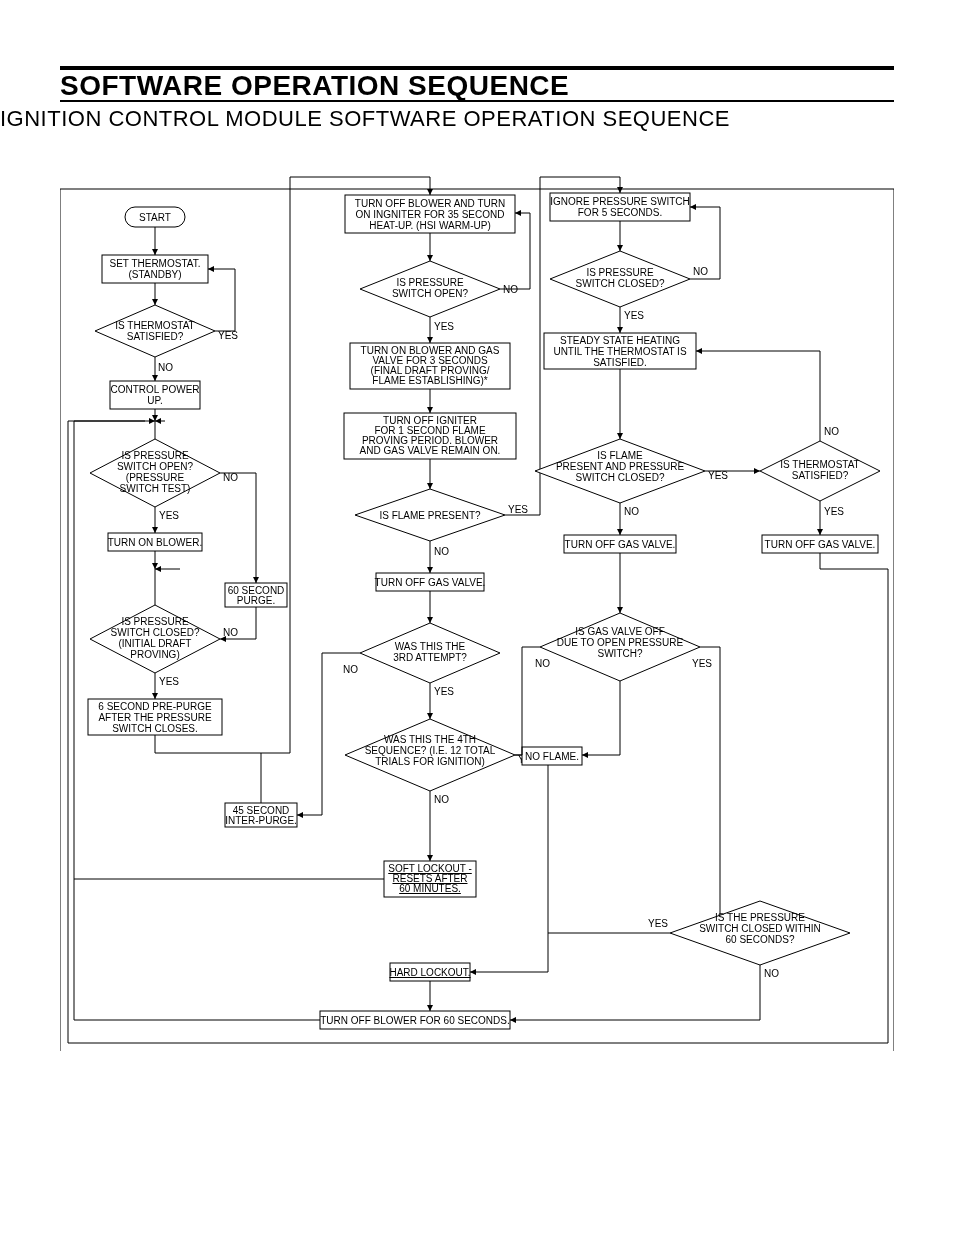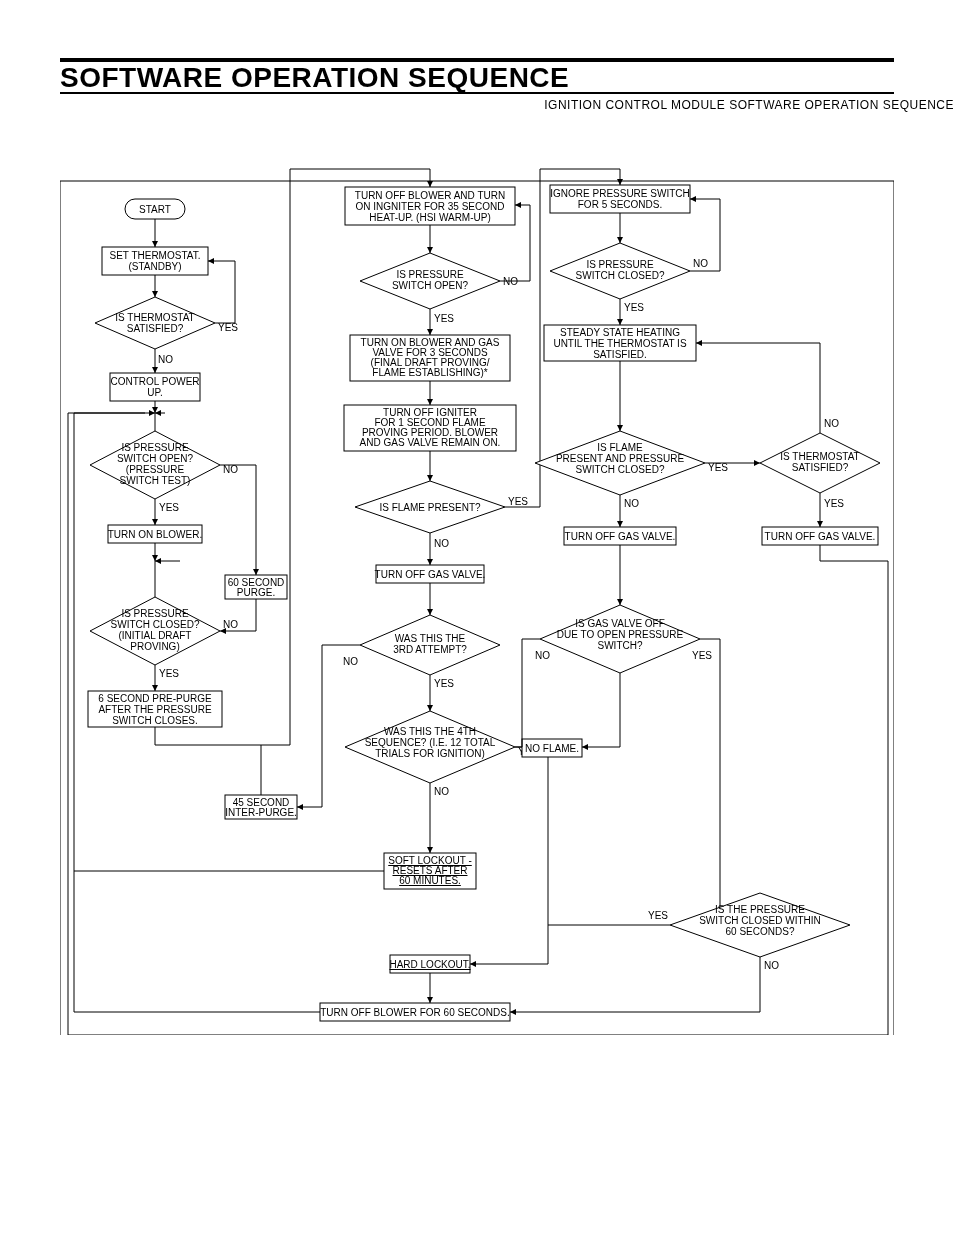--- a/index.html
+++ b/index.html
@@ -1,20 +1,20 @@
 <!DOCTYPE html>
 <html><head>
 <meta charset="utf-8">
 <style>
   body { margin:0; background:#fff; font-family:Arial,Helvetica,sans-serif; color:#000; }
-  .page { position:relative; width:954px; height:1035px; margin:0 auto; }
+  .page { position:relative; width:954px; height:1035px; margin:8px auto; }
   .rule-top { position:absolute; left:60px; right:60px; top:58px; border-top:4px solid #000; }
   .title { position:absolute; left:60px; top:62px; font-weight:bold; font-size:28px; letter-spacing:0.5px; }
   .rule-mid { position:absolute; left:60px; right:60px; top:92px; border-top:2px solid #000; }
-  .subtitle { position:absolute; left:0; right:0; top:98px; text-align:right; font-size:12px; letter-spacing:0.5px; }
+  .subtitle { position:absolute; left:0; right:0; top:98px; text-align:left; font-size:22px; letter-spacing:0.5px; }
   .pagenum { position:absolute; right:60px; bottom:40px; font-size:12px; }
   svg { position:absolute; left:60px; top:155px; }
   .box { fill:#fff; stroke:#000; stroke-width:1; }
   .dia { fill:#fff; stroke:#000; stroke-width:1; }
   .term { fill:#fff; stroke:#000; stroke-width:1; }
   .flow { stroke:#000; stroke-width:1; fill:none; }
   .lbl, .blbl { font-size:10px; text-anchor:middle; }
   .lblL { font-size:10px; text-anchor:start; }
   .lblR { font-size:10px; text-anchor:end; }
   .ul { text-decoration:underline; }

